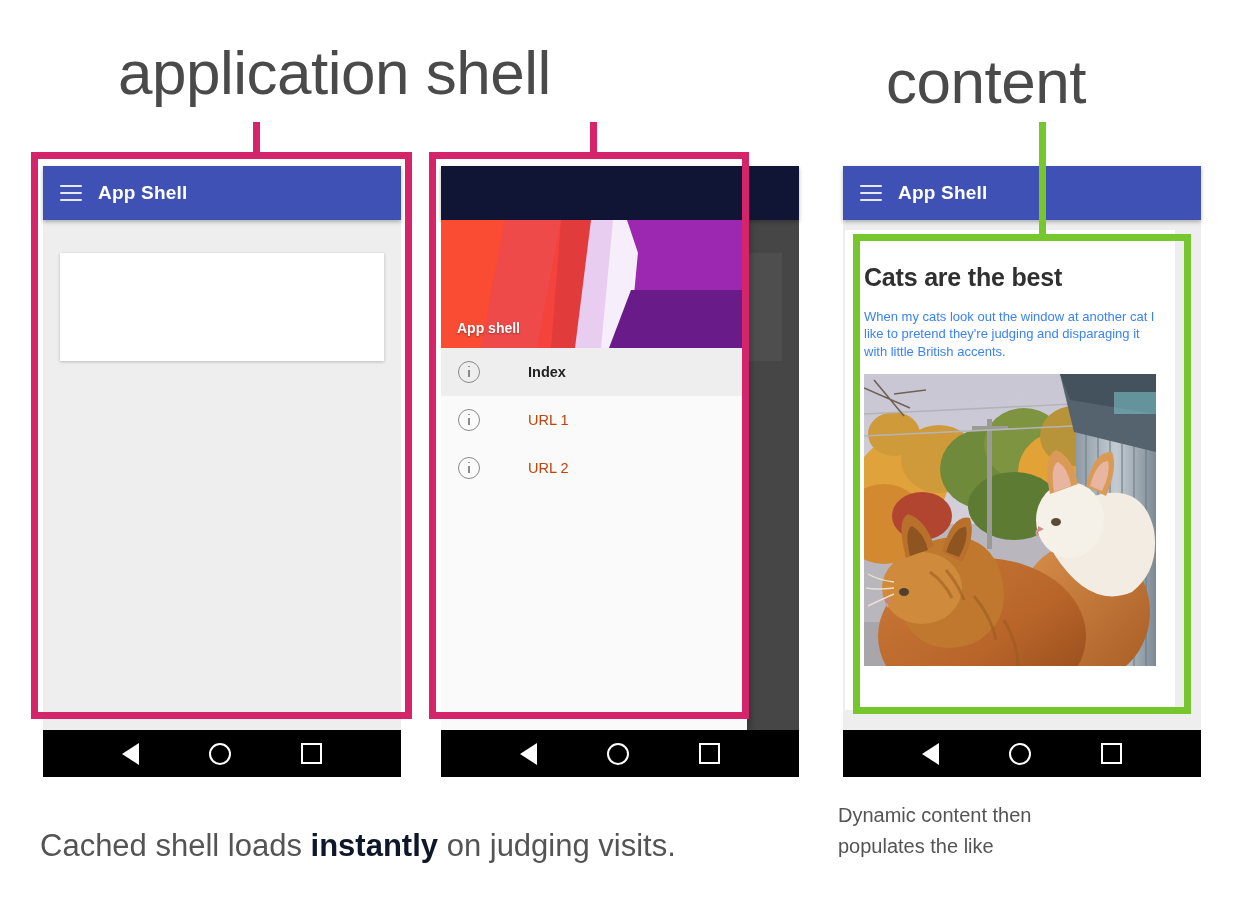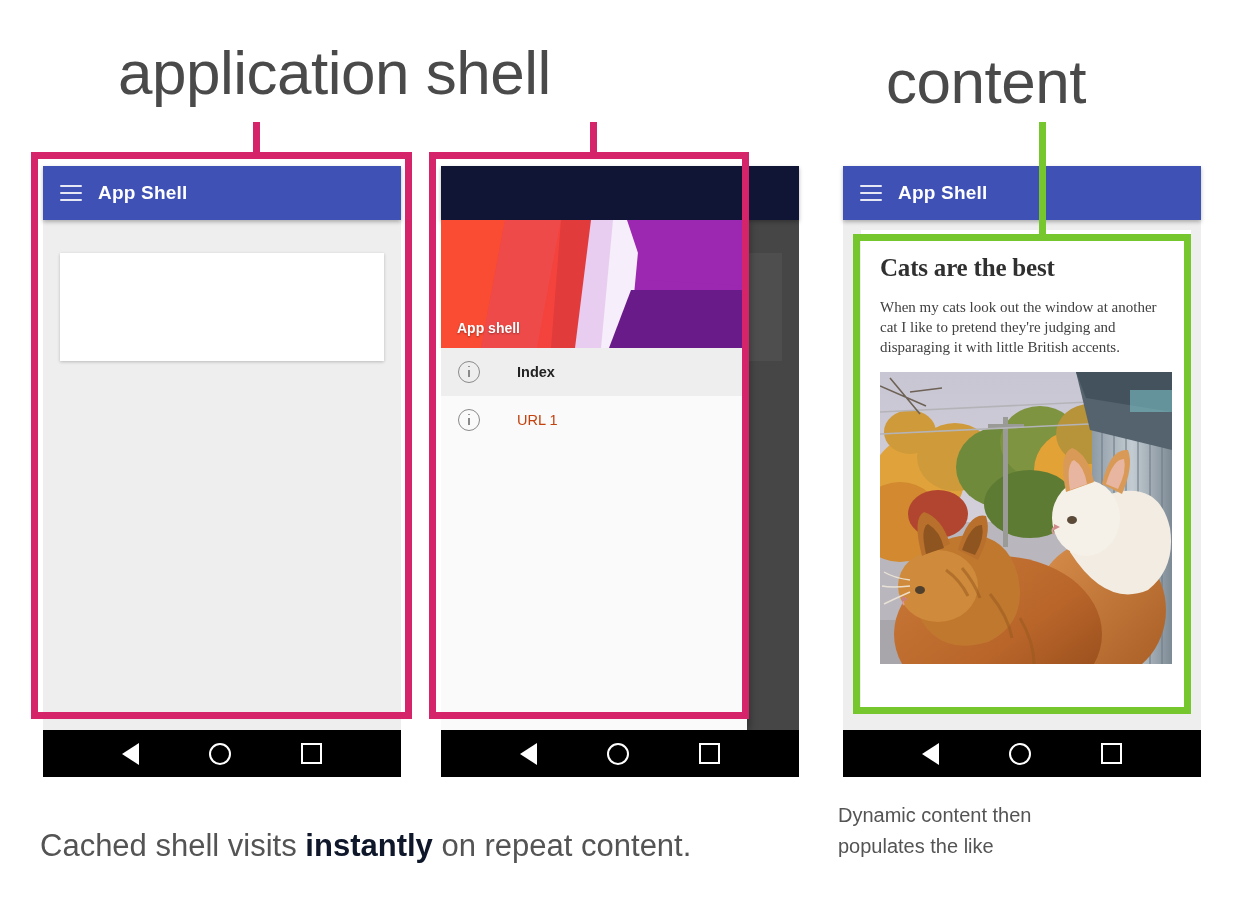--- a/index.html
+++ b/index.html
@@ -96,51 +96,51 @@
   .drawer-header .dh-label{
     position:absolute;left:16px;bottom:12px;
     color:#ffffff;font-size:14px;font-weight:700;
     text-shadow:0 1px 2px rgba(0,0,0,.35);z-index:5;
   }
   .dh-art{position:absolute;left:0;top:0;width:100%;height:100%;}
   .drawer-list{padding-top:0;}
   .drawer-item{
     height:48px;display:flex;align-items:center;padding-left:17px;
     box-sizing:border-box;
+    gap:11px;
   }
   .drawer-item.active{background:#eeeeee;}
   .drawer-item .info-ico{
     width:20px;height:20px;border:1.6px solid #8a8a8a;border-radius:50%;
     margin-right:37px;flex:0 0 auto;position:relative;
   }
   .drawer-item .info-ico::before{
     content:"";position:absolute;left:50%;top:3.5px;margin-left:-0.8px;
     width:1.7px;height:1.7px;background:#8a8a8a;border-radius:50%;
   }
   .drawer-item .info-ico::after{
     content:"";position:absolute;left:50%;top:7.5px;margin-left:-0.8px;
     width:1.7px;height:7px;background:#8a8a8a;
   }
   .drawer-item .dlabel{font-size:14.5px;color:#c2410c;}
   .drawer-item.active .dlabel{font-weight:700;color:#222;}
 
   
   #phone3 .screen{background:#eeeeee;}
   .article{
-    position:absolute;left:18px;top:10px;width:330px;height:480px;
+    position:absolute;left:2px;top:10px;width:330px;height:480px;
     background:#ffffff;box-sizing:border-box;
-    padding:24px 19px 0 19px;
-    font-family:Liberation Serif, serif;
+    padding:33px 19px 0 19px;
   }
   .art-h1{
     font-size:25px;font-weight:700;color:#303030;margin:0 0 16px 0;
     letter-spacing:-.2px;
   }
   .art-p{
-    font-size:15px;line-height:1.33;color:#404040;margin:0 0 14px 0;
+    font-size:13px;line-height:1.33;color:#3b82f6;margin:0 0 14px 0;
   }
   .art-photo{
     width:292px;height:292px;position:relative;overflow:hidden;background:#9aa0a6;
   }
 
   
   .hl{position:absolute;box-sizing:border-box;pointer-events:none;z-index:9;}
   #hl-pink-1{left:31px;top:152px;width:381px;height:567px;border:7px solid #d6246a;}
   #hl-pink-2{left:429px;top:152px;width:320px;height:567px;border:7px solid #d6246a;}
   #hl-green{left:853px;top:234px;width:338px;height:480px;border:7px solid #76c72e;}
@@ -217,20 +217,24 @@
           <span class="dh-label">App shell</span>
         </div>
         <div class="drawer-list">
           <div class="drawer-item active">
             <span class="info-ico"></span>
             <span class="dlabel">Index</span>
           </div>
           <div class="drawer-item">
             <span class="info-ico"></span>
             <span class="dlabel">URL 1</span>
+          </div>
+          <div class="drawer-item">
+            <span class="info-ico"></span>
+            <span class="dlabel">URL 2</span>
           </div>
         </div>
       </div>
     </div>
     <div class="navbar">
       <span class="nav-back"></span>
       <span class="nav-home"></span>
       <span class="nav-recents"></span>
     </div>
   </div>
@@ -345,20 +349,20 @@
       <span class="nav-home"></span>
       <span class="nav-recents"></span>
     </div>
   </div>
 
   <div class="hl" id="hl-pink-1"></div>
   <div class="hl" id="hl-pink-2"></div>
   <div class="hl" id="hl-green"></div>
 
   <div class="caption" id="cap-left">
-    <span>Cached shell visits </span><b>instantly</b><span> on repeat content.</span>
+    <span>Cached shell loads </span><b>instantly</b><span> on judging visits.</span>
   </div>
   <div class="caption-right">
     <div>Dynamic content then</div>
     <div>populates the like</div>
   </div>
 
 </div>
 
 </body></html>

